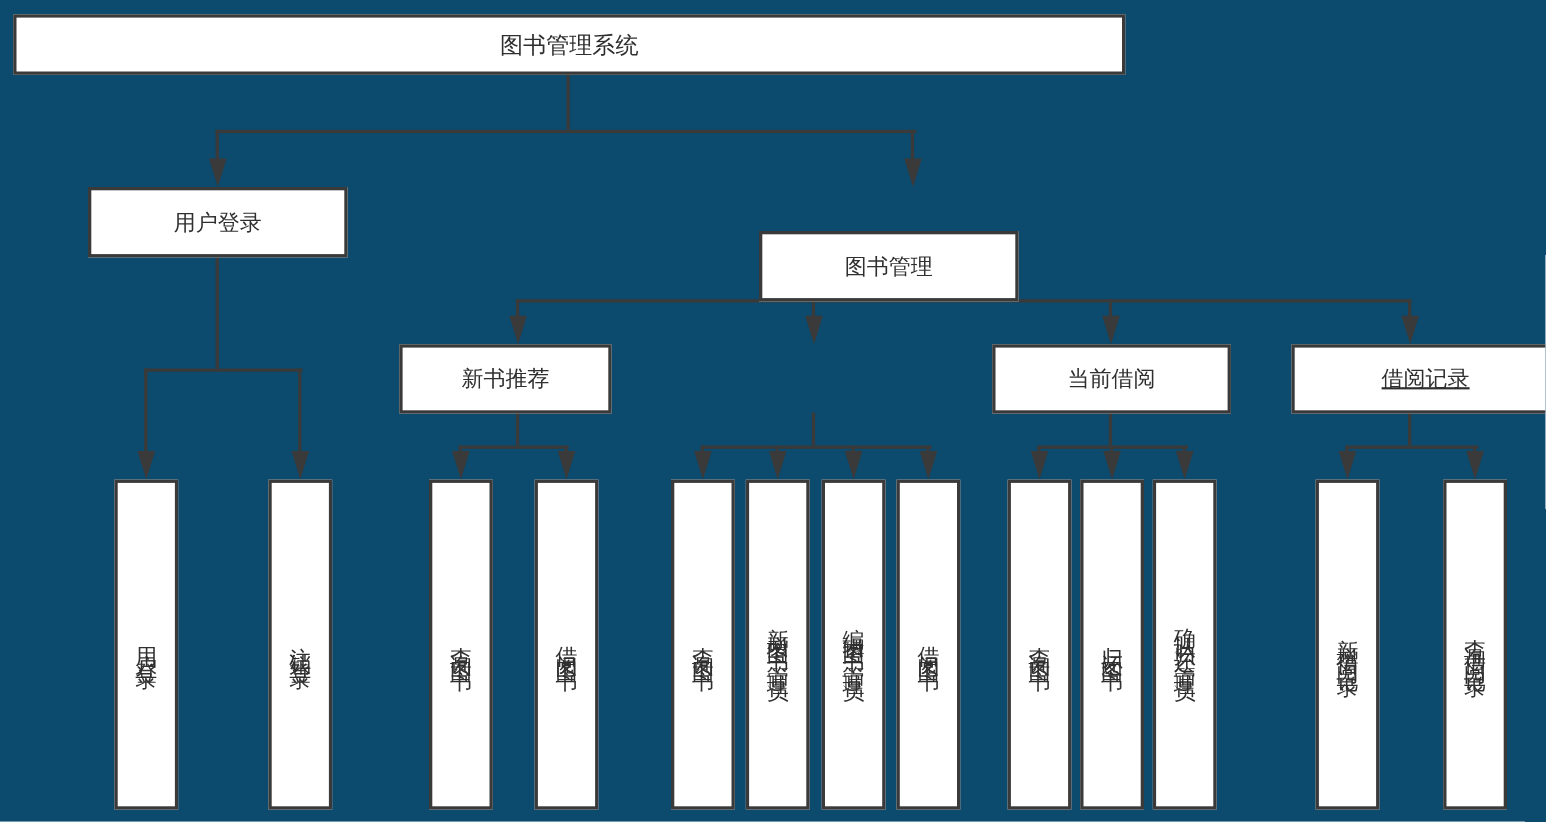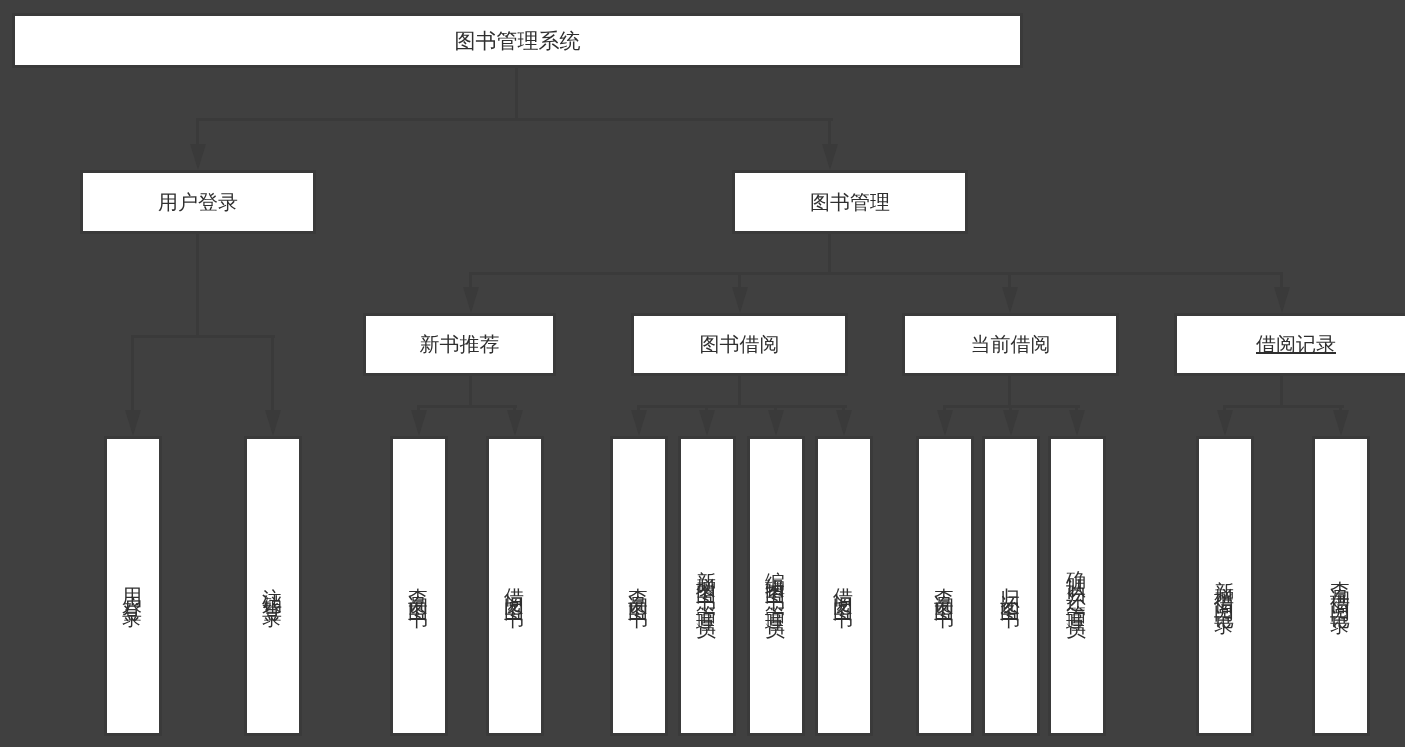--- a/index.html
+++ b/index.html
@@ -1,19 +1,19 @@
 <!DOCTYPE html>
 <html><head>
 <meta charset="utf-8">
 <style>
   html,body{margin:0;padding:0;background:#ffffff;}
   #canvas{
     position:relative;
     width:1405px;height:747px;
-    background:#404040;
+    background:#0c4a6e;
     font-family:"Liberation Sans","DejaVu Sans",sans-serif;
     overflow:hidden;
   }
   .hbox{
     position:absolute;
     box-sizing:border-box;
     background:#ffffff;
     border:3px solid #3a3a3a;
     display:flex;align-items:center;justify-content:center;
     font-size:20px;color:#2f2f2f;
@@ -106,24 +106,23 @@
       <div class="arrow" style="left: 937px; top: 410px;"></div>
       <div class="arrow" style="left: 1003px; top: 410px;"></div>
       <div class="arrow" style="left: 1069px; top: 410px;"></div>
       <div class="arrow" style="left: 1217px; top: 410px;"></div>
       <div class="arrow" style="left: 1333px; top: 410px;"></div>
     </div>
 
   <div class="hbox root">图书管理系统</div>
 
   <div class="hbox l2" style="left:80px;width:236px;">用户登录</div>
-  <div class="hbox l2" style="left:732px;width:236px;">图书管理</div>
+  <div class="hbox l2" style="left:690px;width:236px;margin-top:40px;">图书管理</div>
 
   <div class="hbox l3" style="left:363px;width:193px;">新书推荐</div>
-  <div class="hbox l3" style="left:631px;width:217px;">图书借阅</div>
   <div class="hbox l3" style="left:902px;width:217px;">当前借阅</div>
   <div class="hbox l3" style="left:1174px;width:244px;text-decoration:underline;">借阅记录</div>
 
   <div class="vbox" style="left:104px;">用户登录</div>
   <div class="vbox" style="left:244px;">注销登录</div>
 
   <div class="vbox" style="left:390px;">查询图书</div>
   <div class="vbox" style="left:486px;">借阅图书</div>
 
   <div class="vbox" style="left:610px;">查询图书</div>

